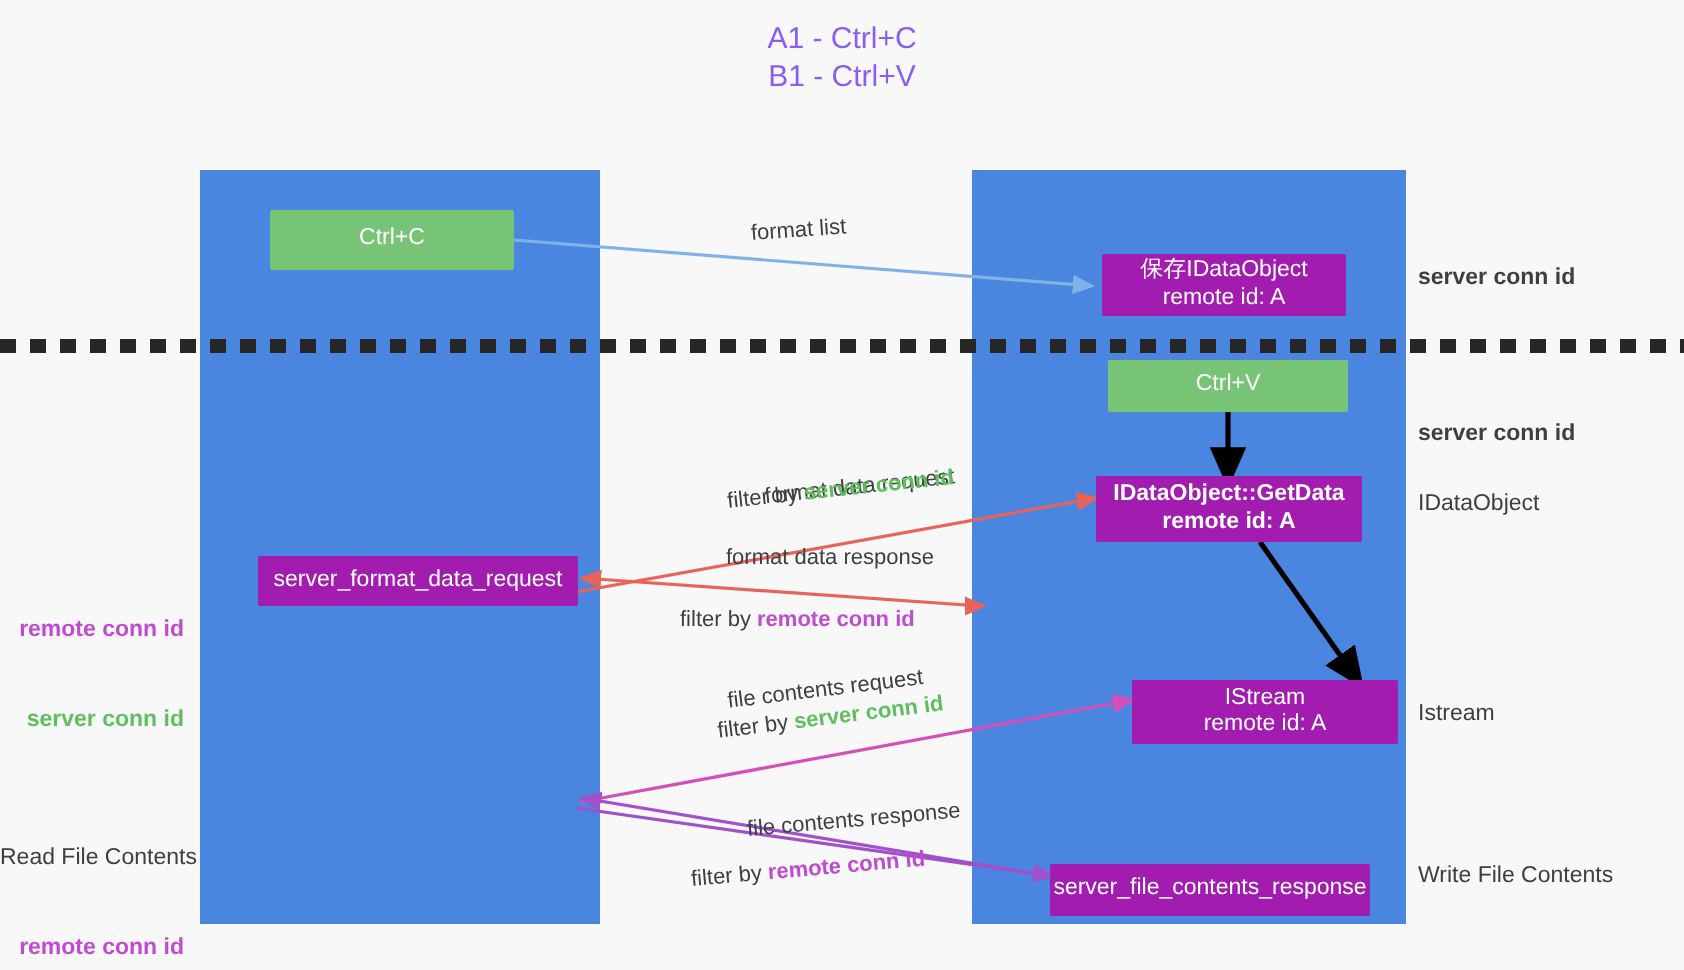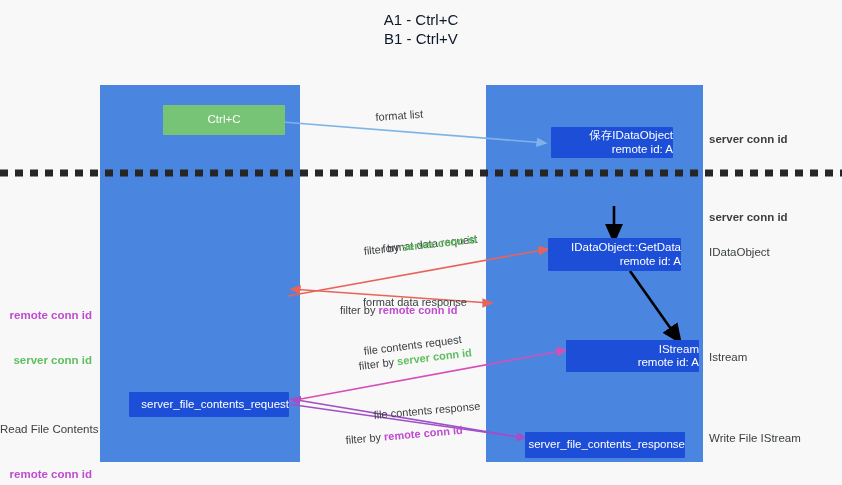--- a/index.html
+++ b/index.html
@@ -25,21 +25,21 @@
     width: 842px; height: 485px;
     pointer-events: none;
   }
   .title {
     position: absolute;
     left: 0; right: 0;
     top: 10px;
     text-align: center;
     font-size: 15px;
     line-height: 19px;
-    color: #0f172a;
+    color: #8b5cf6;
     white-space: pre;
   }
   .colhead {
     position: absolute;
     text-align: center;
     font-size: 12px;
     line-height: 14px;
     color: #3c4043;
     white-space: pre;
   }
@@ -58,21 +58,21 @@
     align-items: center;
     justify-content: center;
     text-align: center;
     color: #ffffff;
     font-size: 11.5px;
     line-height: 13.5px;
     border-radius: 1px;
     white-space: pre;
   }
   .node.green { background: #78c476; }
-  .node.orange { background: #1d4ed8; align-items: flex-end; }
+  .node.orange { background: #a21caf; }
 
   .lbl {
     position: absolute;
     font-size: 11px;
     line-height: 15px;
     color: #3c4043;
     white-space: pre;
   }
   .lbl.rot { transform-origin: left top; }
   .green-t { color: #5fbf5f; font-weight: bold; }
@@ -142,71 +142,74 @@
     <line x1="488" y1="303" x2="492" y2="303" stroke="#e8645a" stroke-width="1.6" marker-end="url(#ah-red)"></line>
 
     <line x1="290" y1="401" x2="566" y2="350" stroke="#d54fb8" stroke-width="1.6" marker-end="url(#ah-magenta)"></line>
 
     <line x1="530" y1="439" x2="291" y2="399" stroke="#a050c8" stroke-width="1.6" marker-end="url(#ah-purple)"></line>
     <line x1="288" y1="404" x2="526" y2="438" stroke="#a050c8" stroke-width="1.6" marker-end="url(#ah-purple)"></line>
 
     <line x1="0" y1="173" x2="842" y2="173" stroke="#262626" stroke-width="7" stroke-dasharray="8 7"></line>
   </svg>
 
-  <div class="node green" style="left:135px; top:105px; width:122px; height:30px;margin-left:28px;">
+  <div class="node green" style="left:135px; top:105px; width:122px; height:30px;">
     <span>Ctrl+C</span>
   </div>
 
   <div class="node orange" style="left:551px; top:127px; width:122px; height:31px;">
     <span>保存IDataObject</span>
     <span>remote id: A</span>
   </div>
 
-
-  <div class="node orange" style="left:548px; top:238px; width:133px; height:33px;">
+  <div class="node green" style="left:554px; top:180px; width:120px; height:26px;">
+    <span>Ctrl+V</span>
+  </div>
+
+  <div class="node orange" style="left:548px; top:238px; width:133px; height:33px;font-weight:bold;">
     <span>IDataObject::GetData</span>
     <span>remote id: A</span>
   </div>
 
   <div class="node orange" style="left:566px; top:340px; width:133px; height:32px;">
     <span>IStream</span>
     <span>remote id: A</span>
   </div>
 
-
-
-  <div class="node orange" style="left:129px; top:392px; width:160px; height:25px;">
-    <span>server_file_contents_request</span>
-  </div>
+  <div class="node orange" style="left:129px; top:278px; width:160px; height:25px;">
+    <span>server_format_data_request</span>
+  </div>
+
+
 
   <div class="node orange" style="left:525px; top:432px; width:160px; height:26px;">
     <span>server_file_contents_response</span>
   </div>
 
   <div class="lbl rot" style="left:375px; top:110px; transform: rotate(-4deg);">format list</div>
 
   <div class="lbl rot" style="left:368px; top:228px; transform: rotate(-6deg);">
     <span>format data request</span>
   </div>
   <div class="lbl rot" style="left:363px; top:244px; transform: rotate(-6deg);"><span>filter by </span><span class="green-t">server conn id</span></div>
 
-  <div class="lbl" style="left:363px; top:295px;">format data response</div>
+  <div class="lbl" style="left:363px; top:272px;">format data response</div>
   <div class="lbl" style="left:340px; top:303px;"><span>filter by </span><span class="purple-t">remote conn id</span></div>
 
   <div class="lbl rot" style="left:363px; top:344px; transform: rotate(-7deg);">file contents request</div>
   <div class="lbl rot" style="left:358px; top:359px; transform: rotate(-7deg);"><span>filter by </span><span class="green-t">server conn id</span></div>
 
   <div class="lbl rot" style="left:373px; top:408px; transform: rotate(-5deg);">file contents response</div>
   <div class="lbl rot" style="left:345px; top:433px; transform: rotate(-5deg);"><span>filter by </span><span class="purple-t">remote conn id</span></div>
 
   <div class="right-lbl green-t" style="left:709px; top:132px;">server conn id</div>
   <div class="right-lbl green-t" style="left:709px; top:210px;">server conn id</div>
   <div class="right-lbl" style="left:709px; top:245px;">IDataObject</div>
   <div class="right-lbl" style="left:709px; top:350px;">Istream</div>
-  <div class="right-lbl" style="left:709px; top:431px;">Write File IStream</div>
+  <div class="right-lbl" style="left:709px; top:431px;">Write File Contents</div>
 
   <div class="left-lbl" style="left:0px; top:278px; width:92px;">
     <div class="purple-t">remote conn id</div>
     <div class="green-t">server conn id</div>
   </div>
 
   <div class="left-lbl" style="left:0px; top:392px; width:92px;">
     <div>Read File Contents</div>
     <div class="purple-t">remote conn id</div>
     

